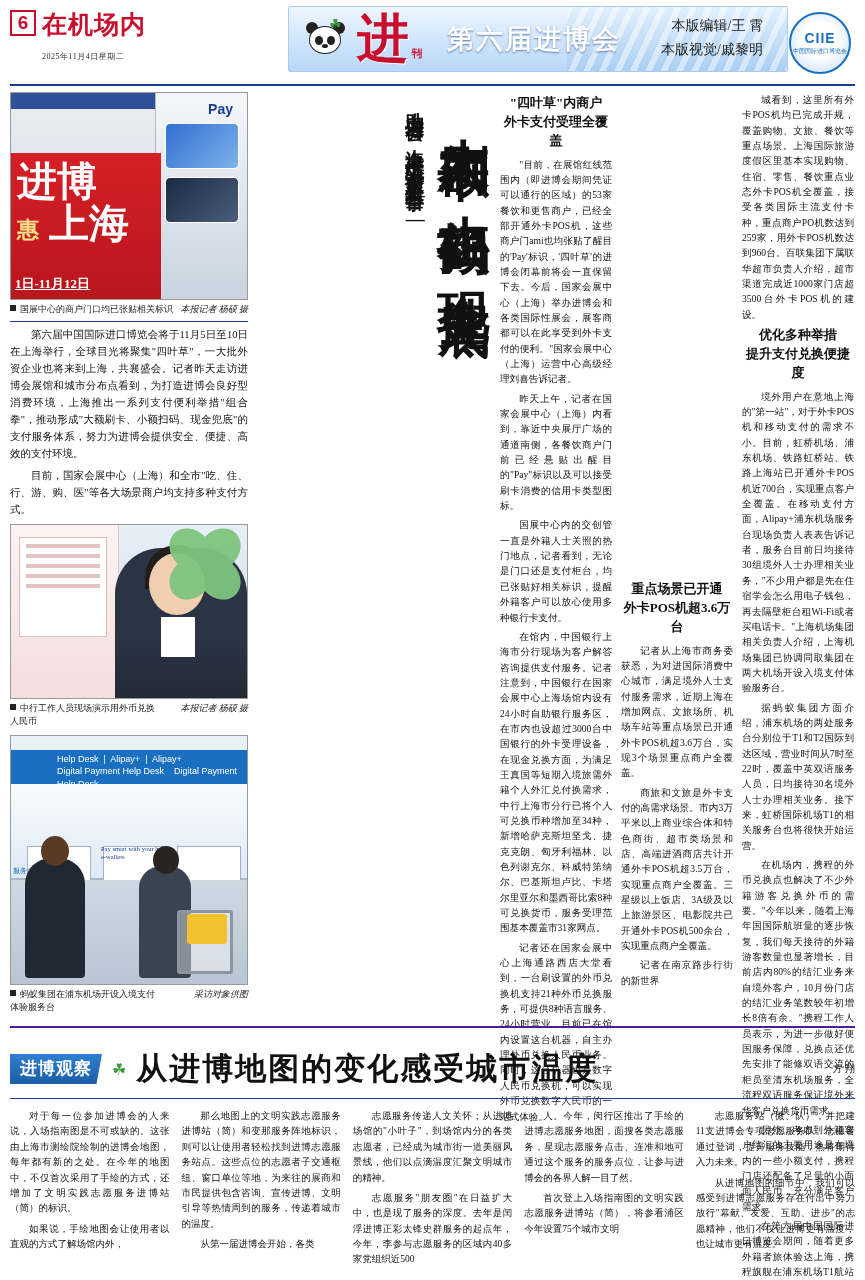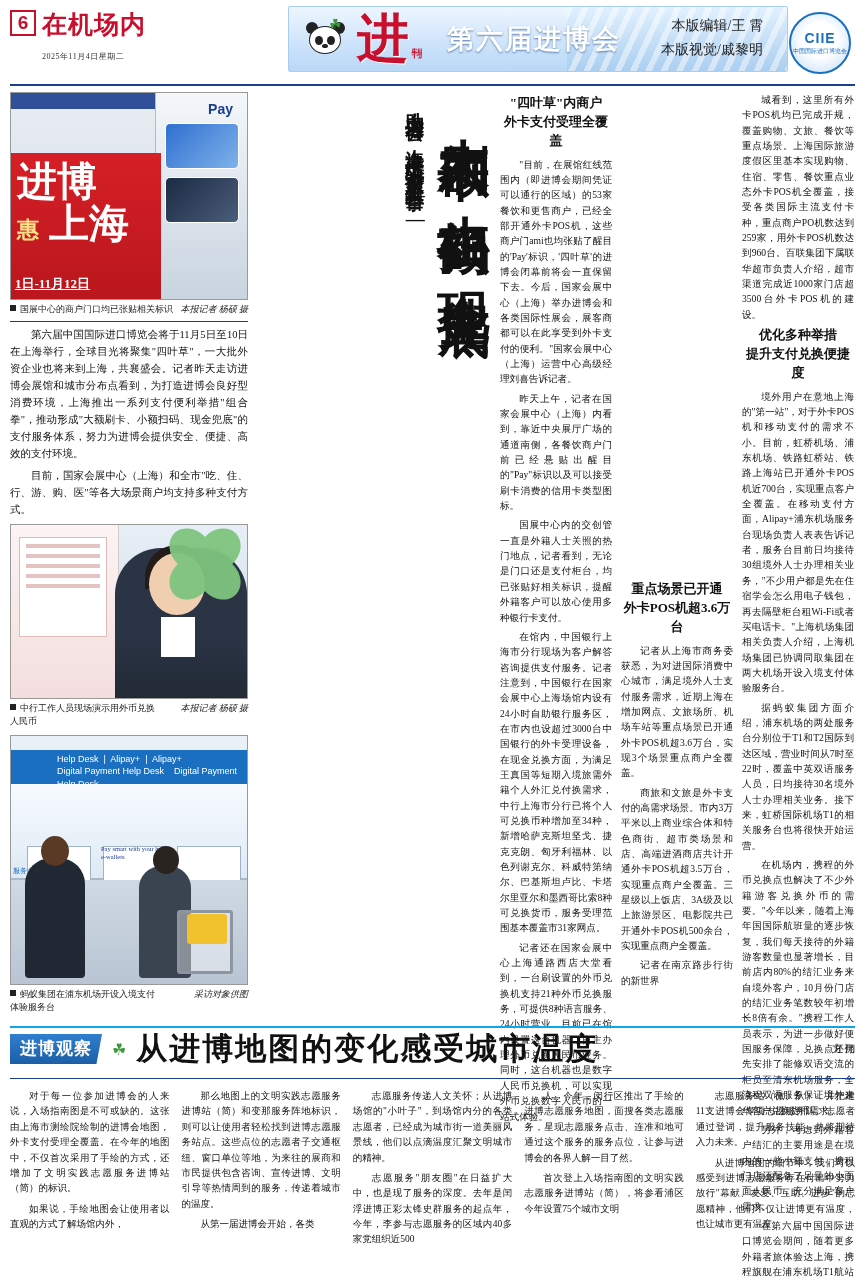--- a/index.html
+++ b/index.html
@@ -241,22 +241,22 @@
     line-height: 1.45;
     margin: 2px 0 6px 0;
     font-family: "Liberation Serif", serif;
   }
   .body-text { font-size: 9.6px; line-height: 1.6; text-align: justify; text-justify: inter-ideograph; }
   .body-text p { margin: 0 0 4px 0; text-indent: 2em; }
 
   
   .bottom {
     position:absolute; left:10px; right:10px; top: 1026px;
-    border-top: 2px solid #0ea5e9;
-    padding-top: 0;
+    border-top: 2px solid #4c1d95;
+    padding-top: 20px;
   }
   .bottom-head { display:flex; align-items:center; gap:10px; }
   .tag {
     background: linear-gradient(180deg,#2f7fd0,#1b5ea6);
     color:#fff; font-weight:bold; font-size:17px; padding:3px 10px 4px 10px;
     letter-spacing:1px;
     clip-path: polygon(0 0, 100% 0, 94% 100%, 0 100%);
     font-family:"Liberation Serif",serif;
   }
   .clover-small { color:#3a9a3a; font-size:16px; }
@@ -460,21 +460,21 @@
   <div class="bottom">
     <div class="bottom-head">
       <span class="tag">进博观察</span>
       <span class="clover-small">☘</span>
       <span class="bottom-title">从进博地图的变化感受城市温度</span>
       <span class="byline">方 翔</span>
     </div>
     <hr class="hr-blue" style="margin-top:8px">
     <div class="bottom-cols">
       <div class="bcol">
-        <p>对于每一位参加进博会的人来说，入场指南图是不可或缺的。这张由上海市测绘院绘制的进博会地图，外卡支付受理全覆盖。在今年的地图中，不仅首次采用了手绘的方式，还增加了文明实践志愿服务进博站（简）的标识。</p>
+        <p>对于每一位参加进博会的人来说，入场指南图是不可或缺的。这张由上海市测绘院绘制的进博会地图，每年都有新的之处。在今年的地图中，不仅首次采用了手绘的方式，还增加了文明实践志愿服务进博站（简）的标识。</p>
         <p>如果说，手绘地图会让使用者以直观的方式了解场馆内外，</p>
       </div>
       <div class="bcol">
         <p>那么地图上的文明实践志愿服务进博站（简）和变那服务阵地标识，则可以让使用者轻松找到进博志愿服务站点。这些点位的志愿者子交通枢纽、窗口单位等地，为来往的展商和市民提供包含咨询、宣传进博、文明引导等热情周到的服务，传递着城市的温度。</p>
         <p>从第一届进博会开始，各类</p>
       </div>
       <div class="bcol">
         <p>志愿服务传递人文关怀；从进博场馆的"小叶子"，到场馆内分的各类志愿者，已经成为城市街一道美丽风景线，他们以点滴温度汇聚文明城市的精神。</p>
         <p>志愿服务"朋友圈"在日益扩大中，也是现了服务的深度。去年是闰浮进博正彩太锋史群服务的起点年，今年，李参与志愿服务的区域内40多家党组织近500</p>
       </div>

